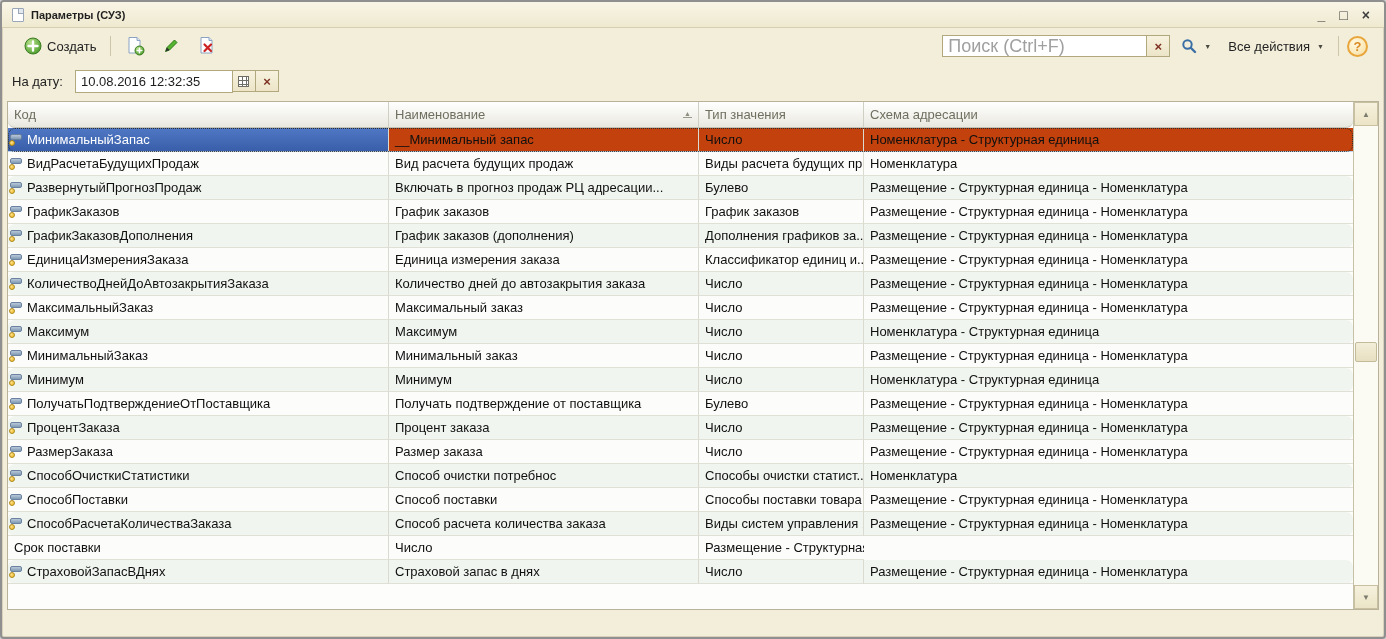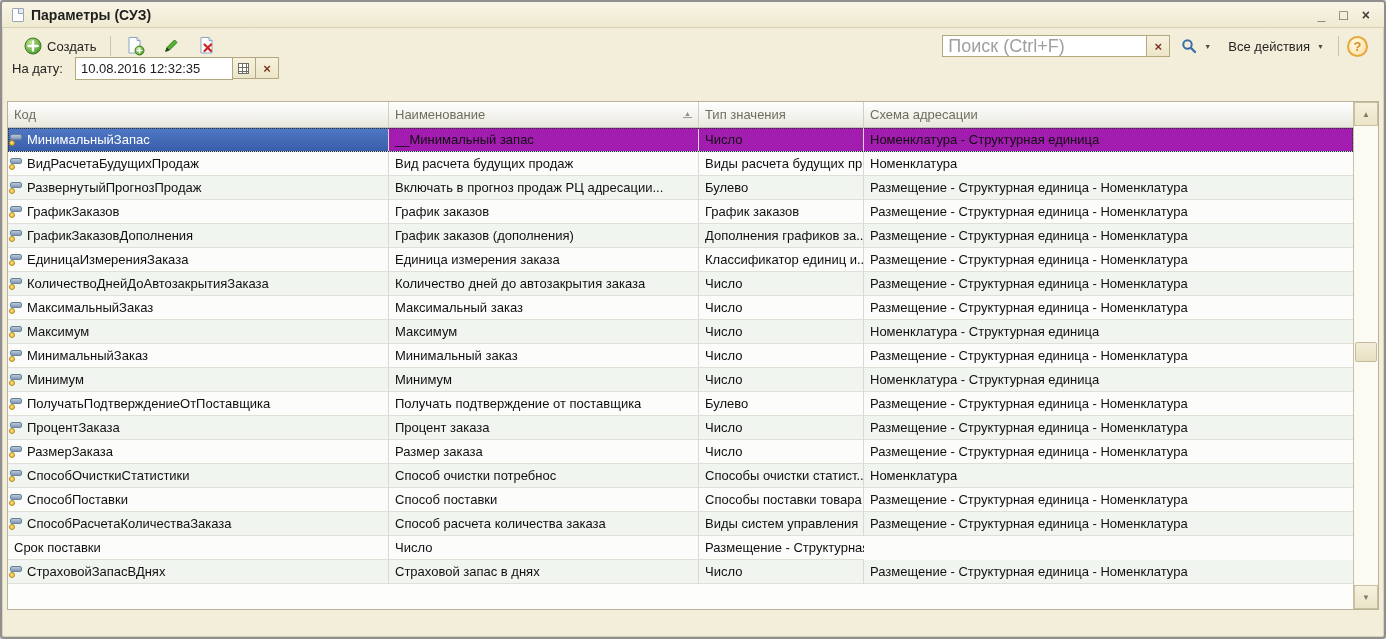--- a/index.html
+++ b/index.html
@@ -3,55 +3,55 @@
 <meta charset="utf-8">
 <style>
   html,body{margin:0;padding:0;background:#cfcfcf;font-family:"Liberation Sans","DejaVu Sans",sans-serif;}
   .window{position:relative;width:1386px;height:639px;box-sizing:border-box;background:#f3eeda;
     border:2px solid #8f8f8f;border-radius:4px;overflow:hidden;box-shadow:inset 0 0 0 1px #d8d2bc;}
   
   .titlebar{position:absolute;top:0;left:0;right:0;height:26px;display:flex;align-items:center;
     padding:0 10px;gap:7px;background:linear-gradient(#f9f5e6,#efe9d0);border-bottom:1px solid #d6cfb2;box-sizing:border-box;}
   .doc-icon{width:12px;height:14px;background:#fff;border:1px solid #9aa7b8;border-radius:1px;position:relative;box-sizing:border-box;}
   .doc-icon::after{content:"";position:absolute;top:0;right:0;width:4px;height:4px;background:#e4e9f0;border-left:1px solid #9aa7b8;border-bottom:1px solid #9aa7b8;}
-  .title-text{font-size:14px;font-weight:bold;color:#1f1f1f;}
+  .title-text{font-size:11px;font-weight:bold;color:#1f1f1f;}
   .win-controls{margin-left:auto;display:flex;align-items:center;gap:14px;padding-right:4px;}
   .win-controls span{font-size:14px;font-weight:bold;color:#3f3f3f;line-height:14px;cursor:default;}
   
   .toolbar{position:absolute;top:27px;left:0;right:0;height:34px;display:flex;align-items:center;
     padding:0 16px;gap:5px;box-sizing:border-box;}
   .tbtn{display:flex;align-items:center;gap:5px;padding:3px 5px;border:1px solid transparent;border-radius:3px;font-size:13px;color:#232323;cursor:default;}
   .sep{width:1px;height:20px;background:#cdc6aa;margin:0 3px;}
   .search-group{display:flex;align-items:center;}
   .search-input{width:205px;height:22px;box-sizing:border-box;border:1px solid #b1a87e;background:#fff;
     font-family:"Liberation Sans","DejaVu Sans",sans-serif;font-size:18px;padding:0 5px;color:#333;}
   .search-input::placeholder{color:#a0a0a0;}
   .sq-btn{width:23px;height:22px;box-sizing:border-box;border:1px solid #b1a87e;border-left:none;background:linear-gradient(#f7f2de,#ece5c8);
     display:flex;align-items:center;justify-content:center;font-size:13px;font-weight:bold;color:#7d3222;cursor:default;}
   .drop-arrow{font-size:7px;color:#4a4a42;margin-left:2px;}
   .help-btn{width:21px;height:21px;border-radius:50%;background:radial-gradient(circle at 35% 30%,#fff8e0,#f7dfa2);
     border:2px solid #e8a63c;display:flex;align-items:center;justify-content:center;
     font-size:13px;font-weight:bold;color:#d98a24;box-sizing:border-box;cursor:default;}
   
-  .filterbar{position:absolute;top:48px;left:0;right:0;height:36px;display:flex;align-items:center;padding:0 10px;box-sizing:border-box;}
+  .filterbar{position:absolute;top:61px;left:0;right:0;height:36px;display:flex;align-items:center;padding:0 10px;box-sizing:border-box;}
   .filter-label{font-size:13px;color:#232323;margin-right:12px;}
   .date-input{width:158px;height:23px;box-sizing:border-box;border:1px solid #b1a87e;background:#fff;
     font-family:"Liberation Sans","DejaVu Sans",sans-serif;font-size:13px;padding:0 5px;color:#1c1c1c;}
   .grid-icon{width:11px;height:11px;box-sizing:border-box;border:1px solid #6e6e66;
     background:linear-gradient(#fff,#fff),
     repeating-linear-gradient(to right,#6e6e66 0 1px,transparent 1px 4px),
     repeating-linear-gradient(to bottom,#6e6e66 0 1px,transparent 1px 4px);
     background-blend-mode:normal;background-color:#fff;
     background-image:repeating-linear-gradient(to right,transparent 0 3px,#6e6e66 3px 4px),
                      repeating-linear-gradient(to bottom,transparent 0 3px,#6e6e66 3px 4px);}
   
   .table-wrap{position:absolute;top:99px;left:5px;right:5px;bottom:27px;background:#fdfdfb;
     border:1px solid #b9b29a;box-sizing:border-box;}
   .tgrid{position:absolute;top:0;left:0;right:25px;bottom:0;overflow:hidden;}
-  .thead,.trow{display:grid;grid-template-columns:381px 310px 165px 1fr;}
+  .thead,.trow{display:grid;grid-template-columns:381px 310px 165px 1fr;border-radius:7px;}
   .thead{height:25px;background:linear-gradient(#ffffff,#e9e8df);border-bottom:1px solid #c2c2b6;}
   .th{display:flex;align-items:center;padding:0 6px;font-size:13px;color:#6f6f60;
     border-right:1px solid #cfcfc4;box-sizing:border-box;overflow:hidden;white-space:nowrap;cursor:default;}
   .th:last-child{border-right:none;}
   .sort-ico{margin-left:auto;display:flex;flex-direction:column;align-items:center;line-height:4px;}
   .sort-ico .tri{font-size:7px;color:#8f8f82;}
   .sort-ico .bar{width:9px;height:1px;background:#9a9a8c;margin-top:1px;}
   .trow{height:24px;cursor:default;}
   .trow:nth-child(odd){background:#f0f6ef;}
   .trow:nth-child(even){background:#fcfdfb;}
@@ -59,21 +59,21 @@
     border-right:1px solid #dadad0;border-bottom:1px solid #e0e0d6;box-sizing:border-box;
     overflow:hidden;white-space:nowrap;}
   .cell:last-child{border-right:none;}
   .cell.code{padding-left:0;gap:4px;}
   .param-icon{position:relative;width:15px;height:13px;flex:0 0 15px;}
   .param-icon .bar{position:absolute;top:1px;left:2px;width:12px;height:6px;border-radius:2px;
     background:linear-gradient(#b9c8da,#8099b3);border:1px solid #6a82a0;box-sizing:border-box;}
   .param-icon .dot{position:absolute;bottom:0;left:1px;width:6px;height:6px;border-radius:50%;
     background:radial-gradient(circle at 35% 35%,#ffe08a,#e8b61f);border:1px solid #b08a18;box-sizing:border-box;}
   .trow.selected{outline:1px dotted #2e2e2e;outline-offset:-1px;}
-  .trow.selected .cell{background:#a21caf;border-bottom-color:#bcd4ec;}
+  .trow.selected .cell{background:#c2410c;border-bottom-color:#bcd4ec;}
   .trow.selected .cell.code{background:linear-gradient(#4f78c4,#3a5ea9);color:#fff;}
   
   .vscroll{position:absolute;top:0;right:0;bottom:0;width:25px;border-left:1px solid #c6c0a6;
     background:#fbfbf4;box-sizing:border-box;}
   .vs-btn{position:absolute;left:0;right:0;height:24px;background:linear-gradient(#f6f1dd,#ebe4c7);
     border:1px solid #c8c0a0;box-sizing:border-box;display:flex;align-items:center;justify-content:center;
     font-size:8px;color:#7c7c6e;cursor:default;}
   .vs-up{top:0;}
   .vs-down{bottom:0;}
   .vs-thumb{position:absolute;left:1px;right:1px;top:240px;height:20px;background:linear-gradient(#f3eed9,#e7dfc0);

